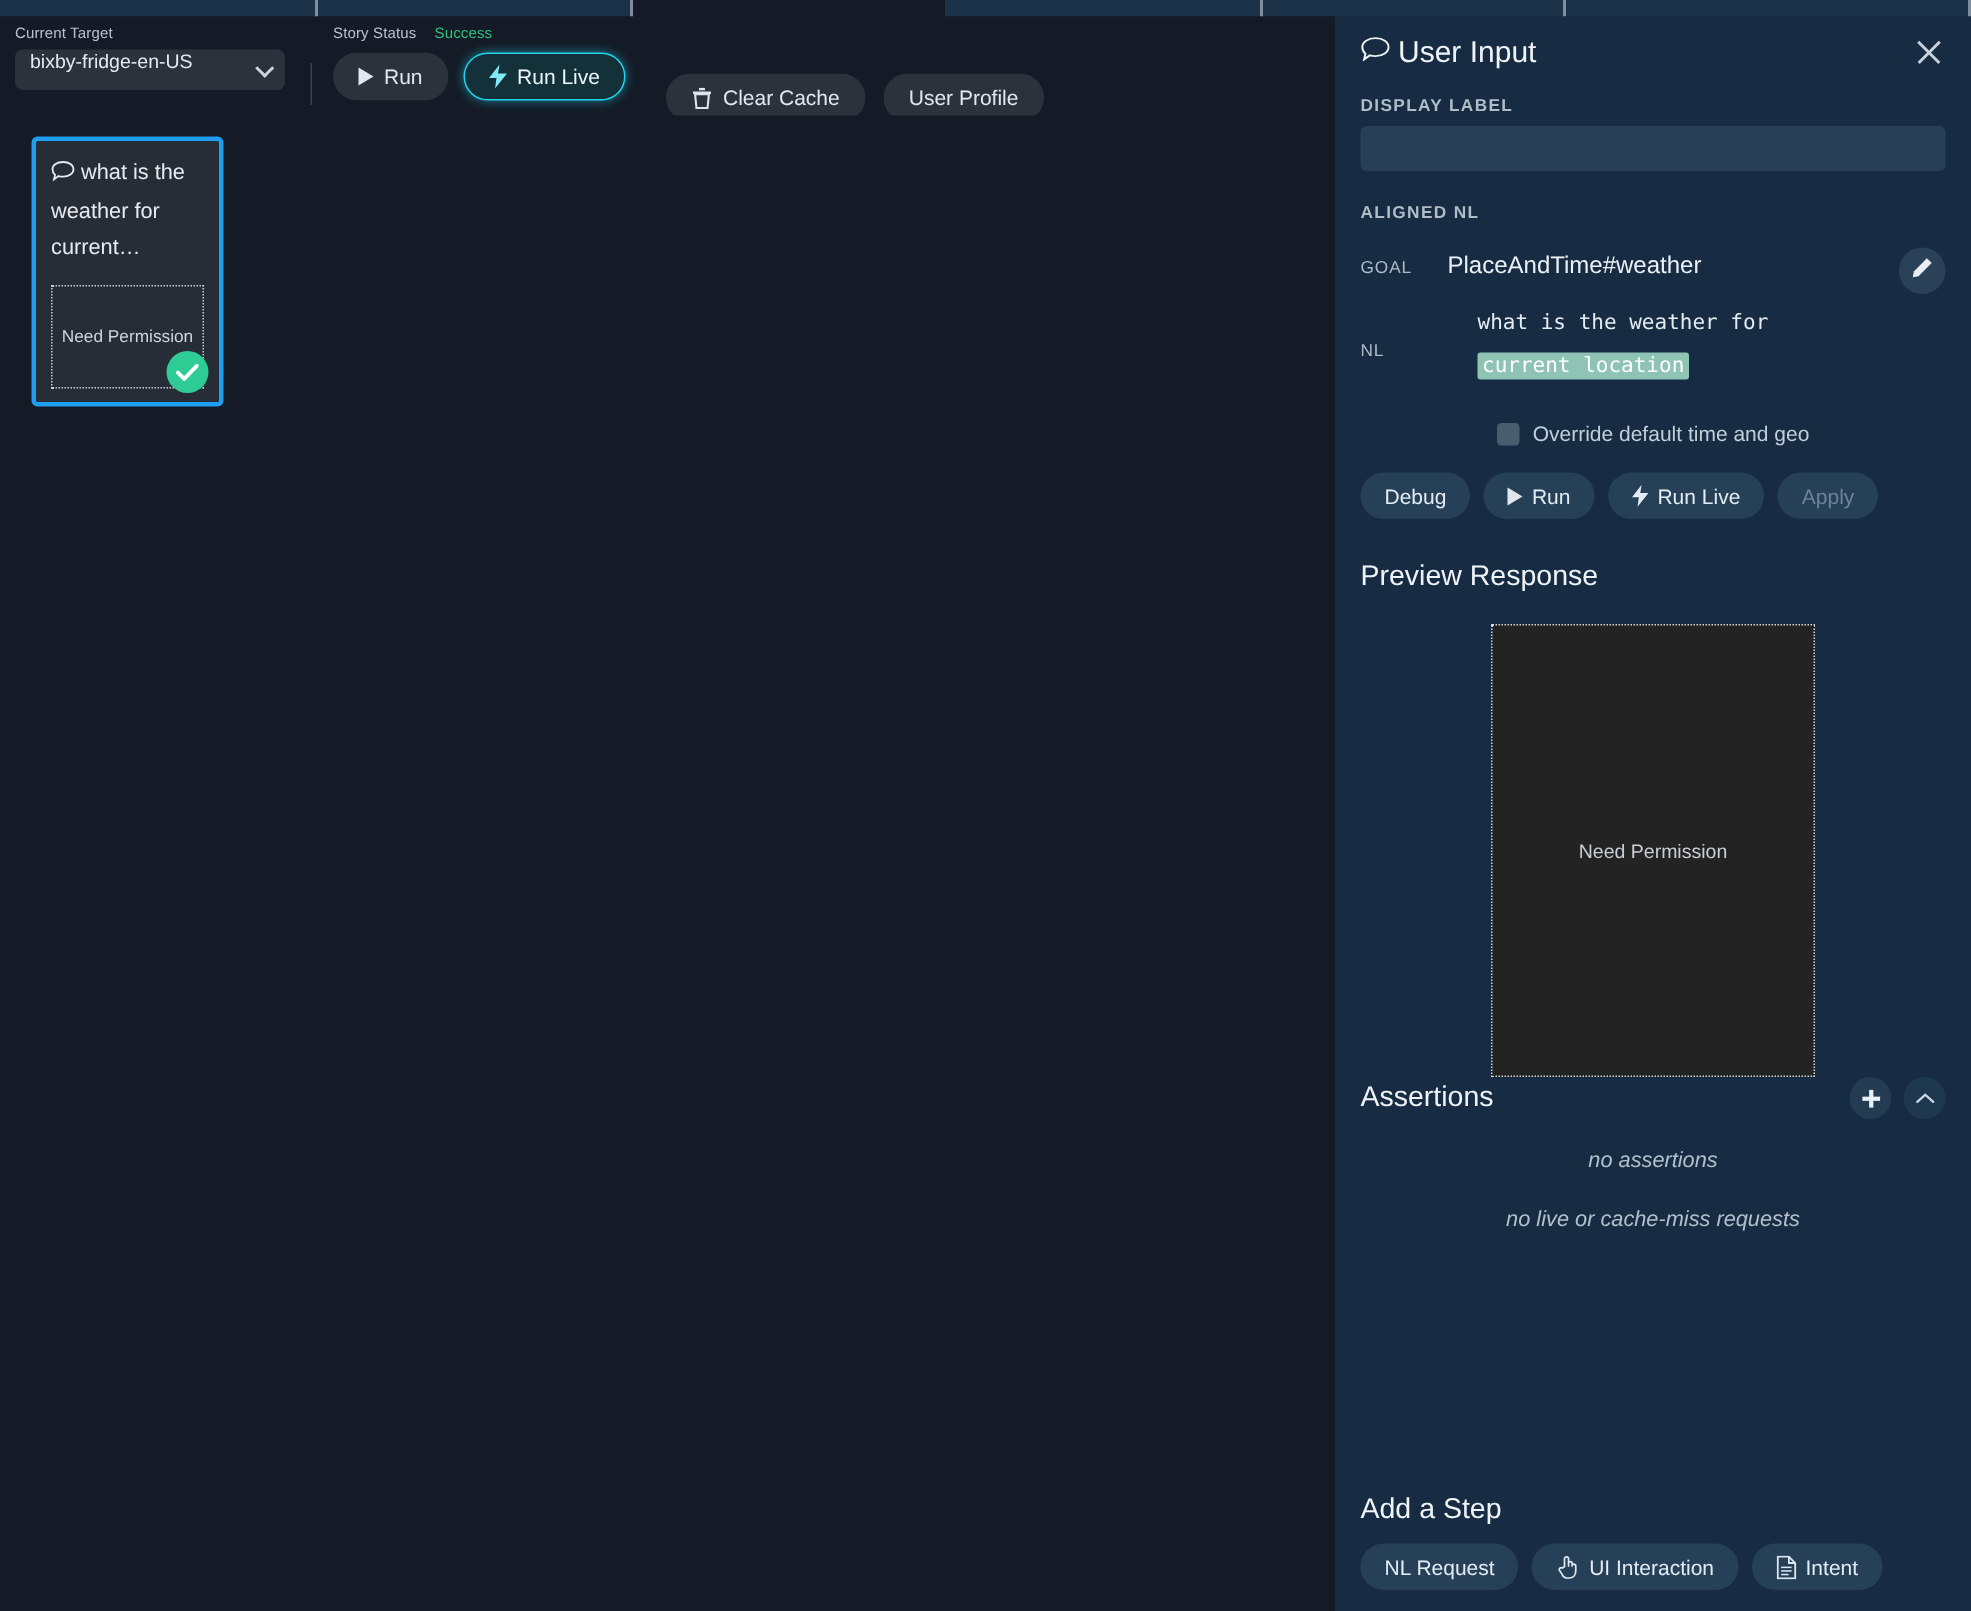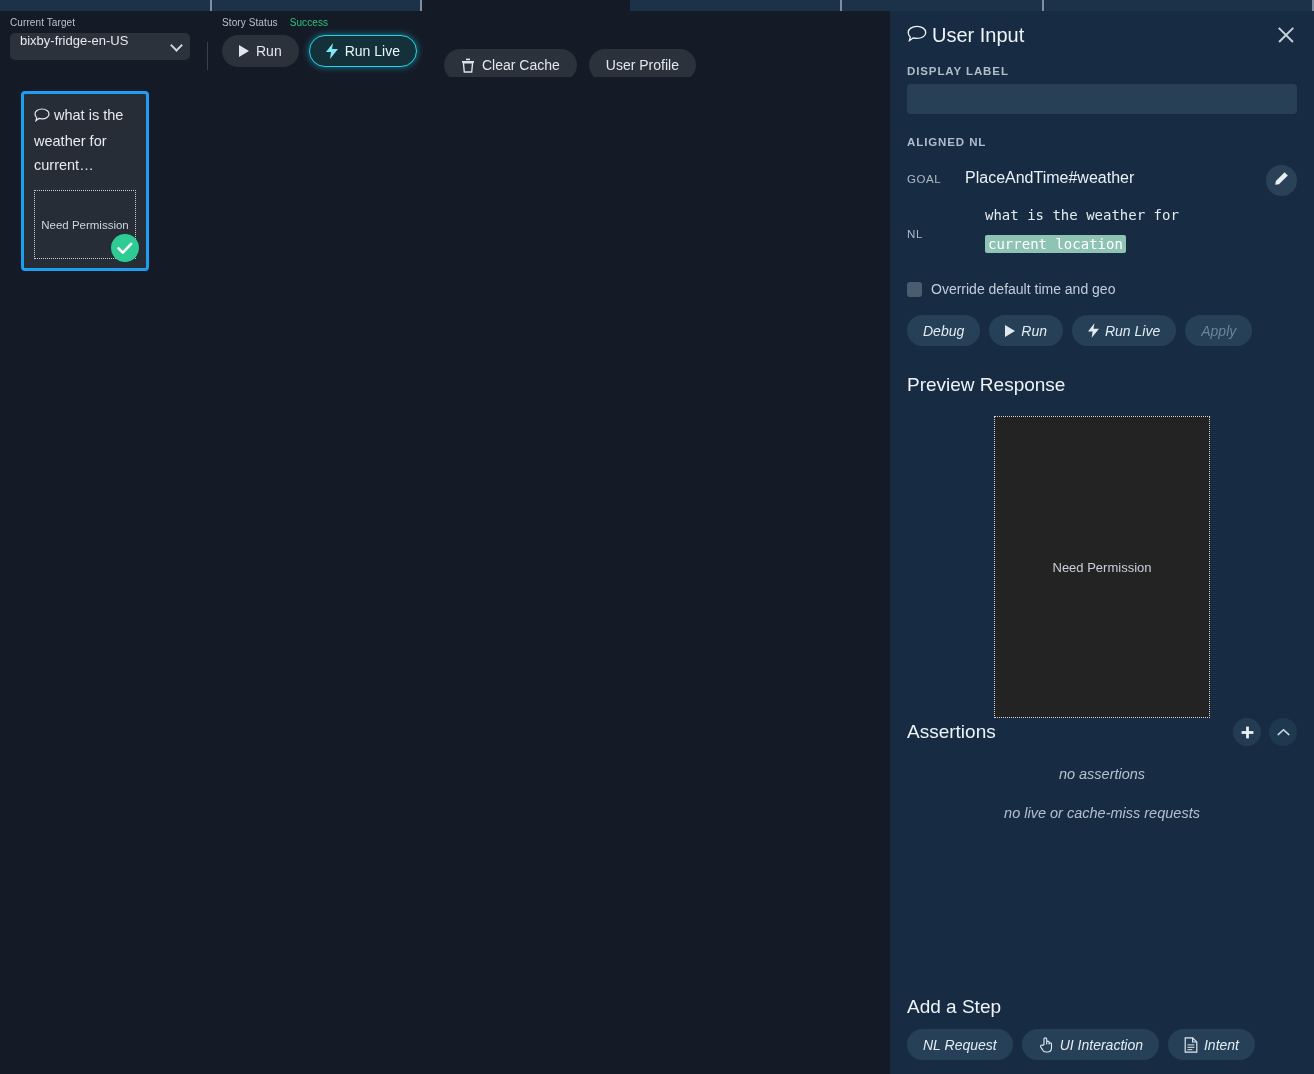--- a/index.html
+++ b/index.html
@@ -117,29 +117,29 @@
     border-radius: 50%; background: #2b4157; display: flex;
     align-items: center; justify-content: center; cursor: pointer;
   }
   .nl-row { margin-top: 14px; }
   .nl-text {
     font-family: "DejaVu Sans Mono", monospace; font-size: 14px; line-height: 29px;
     color: #e4ebf2; padding-left: 20px; max-width: 230px;
   }
   .hl { background: #8fc4b4; color: #ffffff; padding: 1px 3px; border-radius: 2px; }
 
-  .cbrow { display: flex; align-items: center; gap: 9px; margin-top: 22px; }
+  .cbrow { display: flex; align-items: center; gap: 9px; margin-top: 22px; justify-content: center; }
   .cbox { width: 15px; height: 15px; border-radius: 3px; background: #4a5d6e; cursor: pointer; }
   .cbrow span { font-size: 14px; color: #c2ced9; }
 
   .btnrow { display: flex; gap: 9px; margin-top: 18px; }
   .pbtn {
     display: inline-flex; align-items: center; gap: 6px; height: 31px;
     padding: 0 16px; border-radius: 16px; background: #264058;
-    color: #e3ecf3; font-size: 14px; cursor: pointer; white-space: nowrap; font-style: italic;
+    color: #e3ecf3; font-size: 14px; cursor: pointer; white-space: nowrap;
   }
   .pbtn.disabled { color: #6d8499; cursor: default; }
 
   .sec-title { font-size: 19px; color: #eef3f8; margin-top: 28px; }
   .sec-head { display: flex; align-items: center; }
   .round-btn {
     width: 28px; height: 28px; border-radius: 50%; background: #1e394f;
     display: flex; align-items: center; justify-content: center; cursor: pointer;
     margin-left: 8px;
   }

